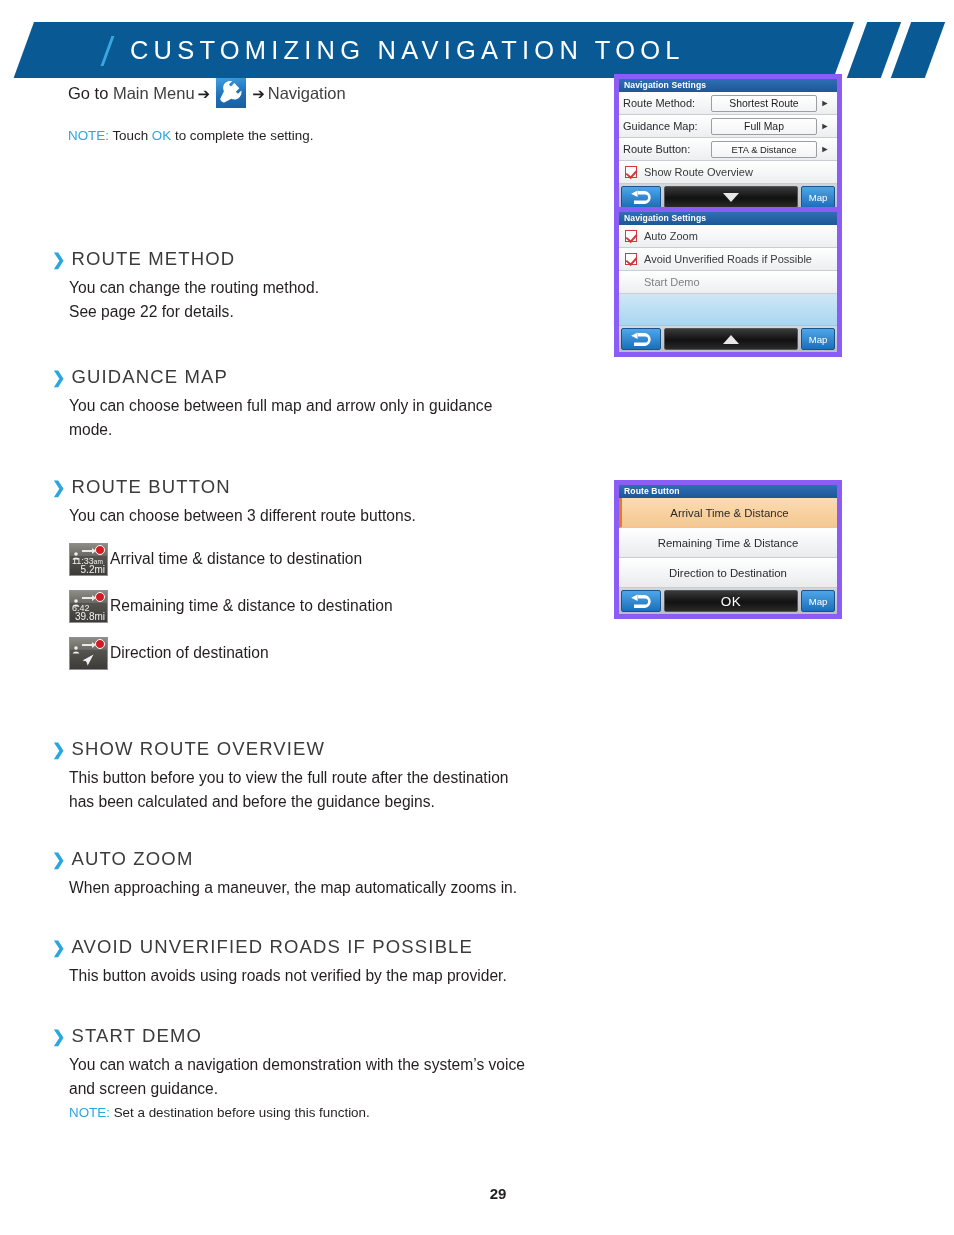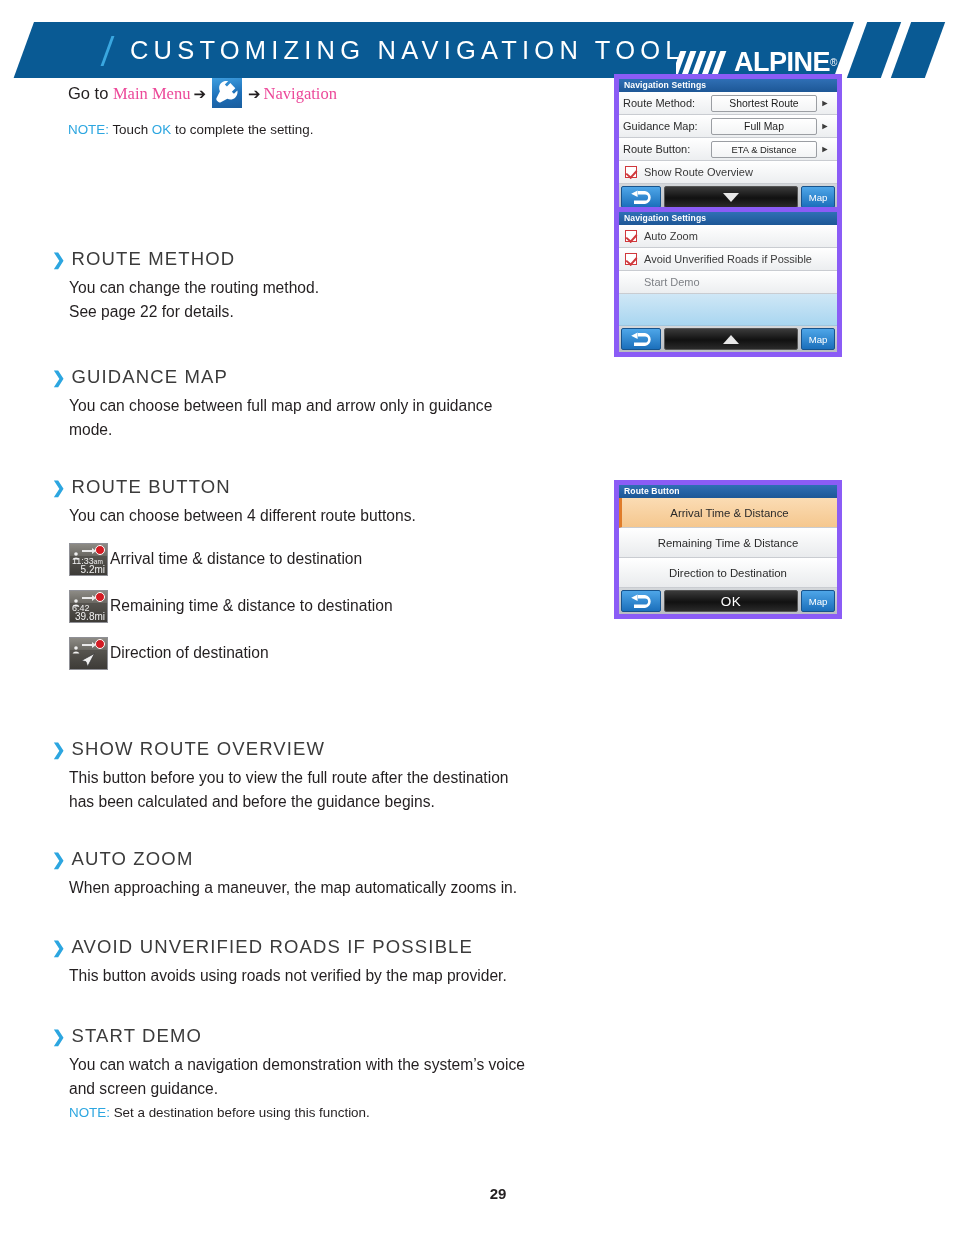--- a/index.html
+++ b/index.html
@@ -120,35 +120,35 @@
     position: absolute;
     left: 68px; top: 78px;
     width: 520px;
   }
   .intro-line {
     font-size: 16.5px;
     line-height: 30px;
     color: #231f20;
     white-space: nowrap;
   }
-  .lnk { color: #ec4899; font-family: Liberation Serif, serif; }
+  .lnk { color: #404040; }
   .arrow-glyph { font-size: 15px; color: #231f20; padding: 0 3px; }
   .wrench-badge {
     display: inline-block;
     width: 30px; height: 30px;
     vertical-align: -9px;
     margin: 0 3px;
     background: linear-gradient(170deg, #3f9fe0 0%, #1d6fb8 55%, #1a5d9e 100%);
     position: relative;
   }
   .wrench-badge svg { position: absolute; left: 4px; top: 3px; }
   .note-line {
     font-size: 13.4px;
     line-height: 22px;
-    margin-top: 10px;
+    margin-top: 16px;
     color: #231f20;
   }
   .note-kw { color: #2ca6e0; }
 
   
   .section { position: absolute; left: 52px; width: 570px; }
   .sec-head {
     font-size: 18.5px;
     letter-spacing: 1.15px;
     color: #3b3b3b;
@@ -444,34 +444,20 @@
 
 <div class="header">
   <div class="hdr-bar"></div>
   <div class="hdr-bar-inner">
     <div class="hdr-slash"></div>
     <div class="hdr-title">CUSTOMIZING NAVIGATION TOOL</div>
   </div>
   <div class="hdr-stripe s1"></div>
   <div class="hdr-stripe s2"></div>
 
-  <div class="logo">
-    <div class="logo-main">
-      <span class="logo-slashes">
-        <i style="left:0px"></i>
-          <i style="left:10px"></i>
-          <i style="left:20px"></i>
-          <i style="left:30px"></i>
-          <i style="left:40px"></i>
-      </span>
-      <span class="logo-word">ALPINE</span>
-      <span class="logo-reg">®</span>
-    </div>
-    <div class="logo-tag">Mobile Media Solutions</div>
-  </div>
 </div>
 
 <div class="intro">
   <div class="intro-line">
     <span>Go to </span><span class="lnk">Main Menu</span><span class="arrow-glyph">➔</span><span class="wrench-badge"><svg width="22" height="24" viewBox="0 0 22 24">
           <path d="M15.6 2.2 L11.9 6.0 L9.6 3.7 L13.3 0 C10.6 -0.6 7.6 0.2 5.6 2.3 C3.2 4.7 2.8 8.3 4.3 11.1 L0.6 18.4 C0.1 19.4 0.3 20.6 1.1 21.4 L2.3 22.6 C3.1 23.4 4.3 23.5 5.2 23.0 L12.3 19.3 C15.1 20.8 18.6 20.3 21.0 17.9 C23.0 15.9 23.8 12.9 23.2 10.2 L19.5 13.9 L17.2 11.6 L21.0 7.9 Z" fill="#ffffff" transform="scale(0.92)"></path>
         </svg></span><span class="arrow-glyph">➔</span><span class="lnk">Navigation</span>
   </div>
   <div class="note-line">
     <span class="note-kw">NOTE:</span><span> Touch </span><span class="note-kw">OK</span><span> to complete the setting.</span>
@@ -586,21 +572,21 @@
     <p>mode.</p>
   </div>
 </div>
 
 <div class="section" style="top:476px;">
   <div class="sec-head">
     <span class="chev">❯</span>
     <span>ROUTE BUTTON</span>
   </div>
   <div class="sec-body">
-    <p>You can choose between 4 different route buttons.</p>
+    <p>You can choose between 3 different route buttons.</p>
   </div>
 
   <div class="icon-rows">
 
     <div class="icon-row">
       <span class="rb-icon">
         <span class="rb-top"></span>
         <span class="rb-person">
           <svg width="8" height="8" viewBox="0 0 8 8">
               <circle cx="4" cy="2" r="1.8" fill="#f0f0f0"></circle>

